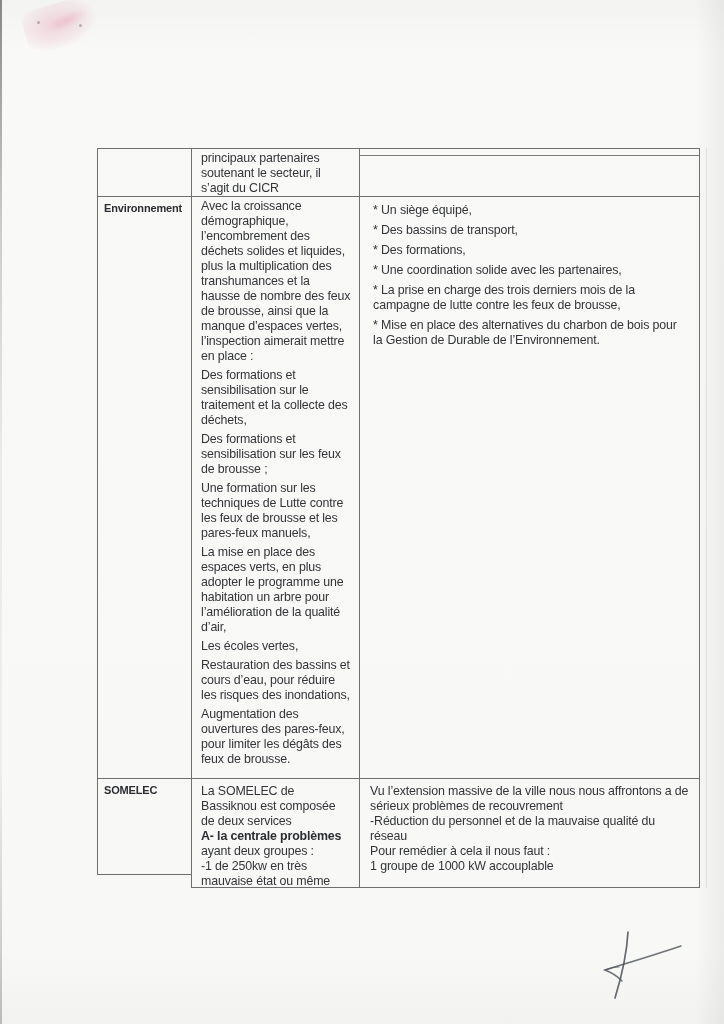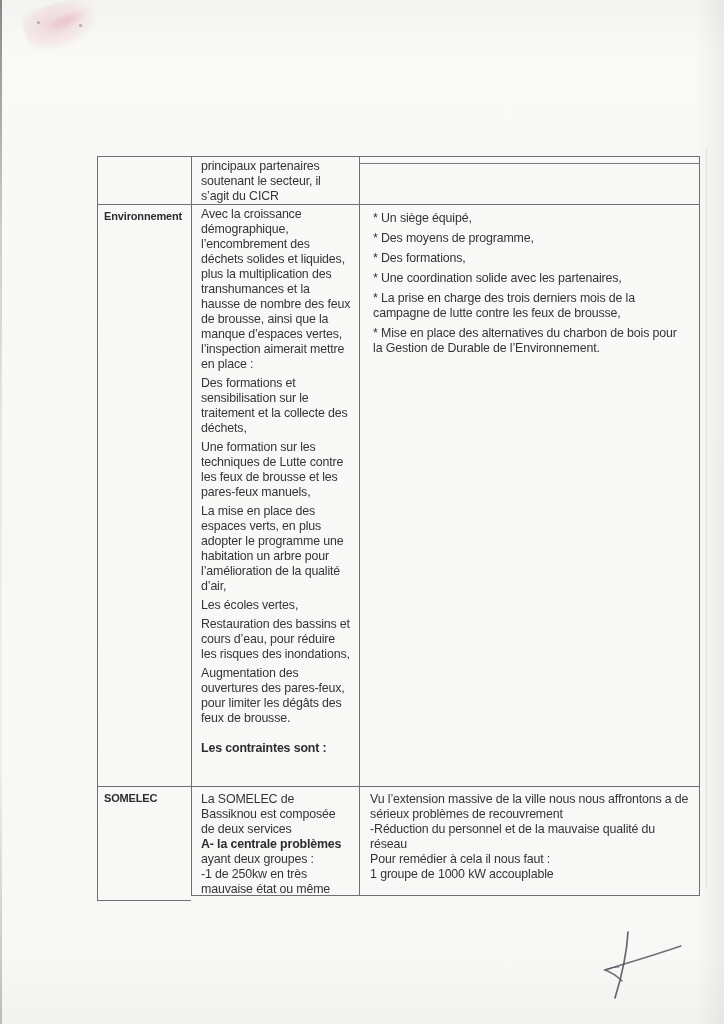--- a/index.html
+++ b/index.html
@@ -43,38 +43,38 @@
     transform: rotate(-24deg);
     background: radial-gradient(ellipse at 50% 50%, rgba(222,148,166,0.30) 0%, rgba(222,148,166,0) 70%);
   }
   .speck { position: absolute; width: 3px; height: 3px; border-radius: 50%; background: rgba(110,102,108,0.45); }
   .speck-1 { left: 37px; top: 21px; }
   .speck-2 { left: 79px; top: 24px; }
 
   
   .tbl {
     position: absolute;
-    left: 97px; top: 156px;
+    left: 97px; top: 148px;
     width: 603px;
     font-size: 12.4px;
     line-height: 15px;
     letter-spacing: -0.15px;
   }
   .row { display: flex; }
   .cell { box-sizing: border-box; position: relative; overflow: hidden; }
   .c1 { width: 99px;  border-left: 1px solid #6f6f6f; }
   .c2 { width: 177px; border-left: 1px solid #6f6f6f; }
   .c3 { width: 359px; border-left: 1px solid #6f6f6f; border-right: 1px solid #6f6f6f; }
   .r1 .cell, .r2 .cell, .r3 .cell { border-top: 1px solid #6f6f6f; }
 
   .r1 { height: 48px; }
   .r2 { height: 582px; }
   .r3 { height: 110px; }
 
-  .r3 .c1 { height: 115px; align-self: flex-start; border-bottom: 1px solid #6f6f6f; }
+  .r3 .c1 { height: 97px; align-self: flex-start; border-bottom: 1px solid #6f6f6f; }
   .r3 .c2, .r3 .c3 { border-bottom: 1px solid #6f6f6f; height: 110px; }
 
   .inset-line {
     position: absolute;
     left: 0; right: 0; top: 6px;
     border-top: 1px solid #7b7b7b;
   }
 
   .c1 .label {
     display: block;
@@ -130,33 +130,34 @@
     </div>
 
     <div class="row r2">
       <div class="cell c1">
         <span class="label">Environnement</span>
       </div>
       <div class="cell c2">
         <div class="c2-pad">
           <p class="para">Avec la croissance démographique, l’encombrement des déchets solides et liquides, plus la multiplication des transhumances et la hausse de nombre des feux de brousse, ainsi que la manque d’espaces vertes, l’inspection aimerait mettre en place :</p>
           <p class="para">Des formations et sensibilisation sur le traitement et la collecte des déchets,</p>
+          <p class="para">Des formations et sensibilisation sur les feux de brousse ;</p>
           <p class="para">Une formation sur les techniques de Lutte contre les feux de brousse et les pares-feux manuels,</p>
           <p class="para">La mise en place des espaces verts, en plus adopter le programme une habitation un arbre pour l’amélioration de la qualité d’air,</p>
           <p class="para">Les écoles vertes,</p>
           <p class="para">Restauration des bassins et cours d’eau, pour réduire les risques des inondations,</p>
           <p class="para">Augmentation des ouvertures des pares-feux, pour limiter les dégâts des feux de brousse.</p>
           <p class="para para-m0 bold gap-top">Les contraintes sont :</p>
 
         </div>
       </div>
       <div class="cell c3">
         <div class="c3-pad">
           <p class="bullet">* Un siège équipé,</p>
-          <p class="bullet">* Des moyens de programme,</p>
+          <p class="bullet">* Des bassins de transport,</p>
           <p class="bullet">* Des formations,</p>
           <p class="bullet">* Une coordination solide avec les partenaires,</p>
           <p class="bullet">* La prise en charge des trois derniers mois de la campagne de lutte contre les feux de brousse,</p>
           <p class="bullet">* Mise en place des alternatives du charbon de bois pour la Gestion de Durable de l’Environnement.</p>
         </div>
       </div>
     </div>
 
     <div class="row r3">
       <div class="cell c1">

